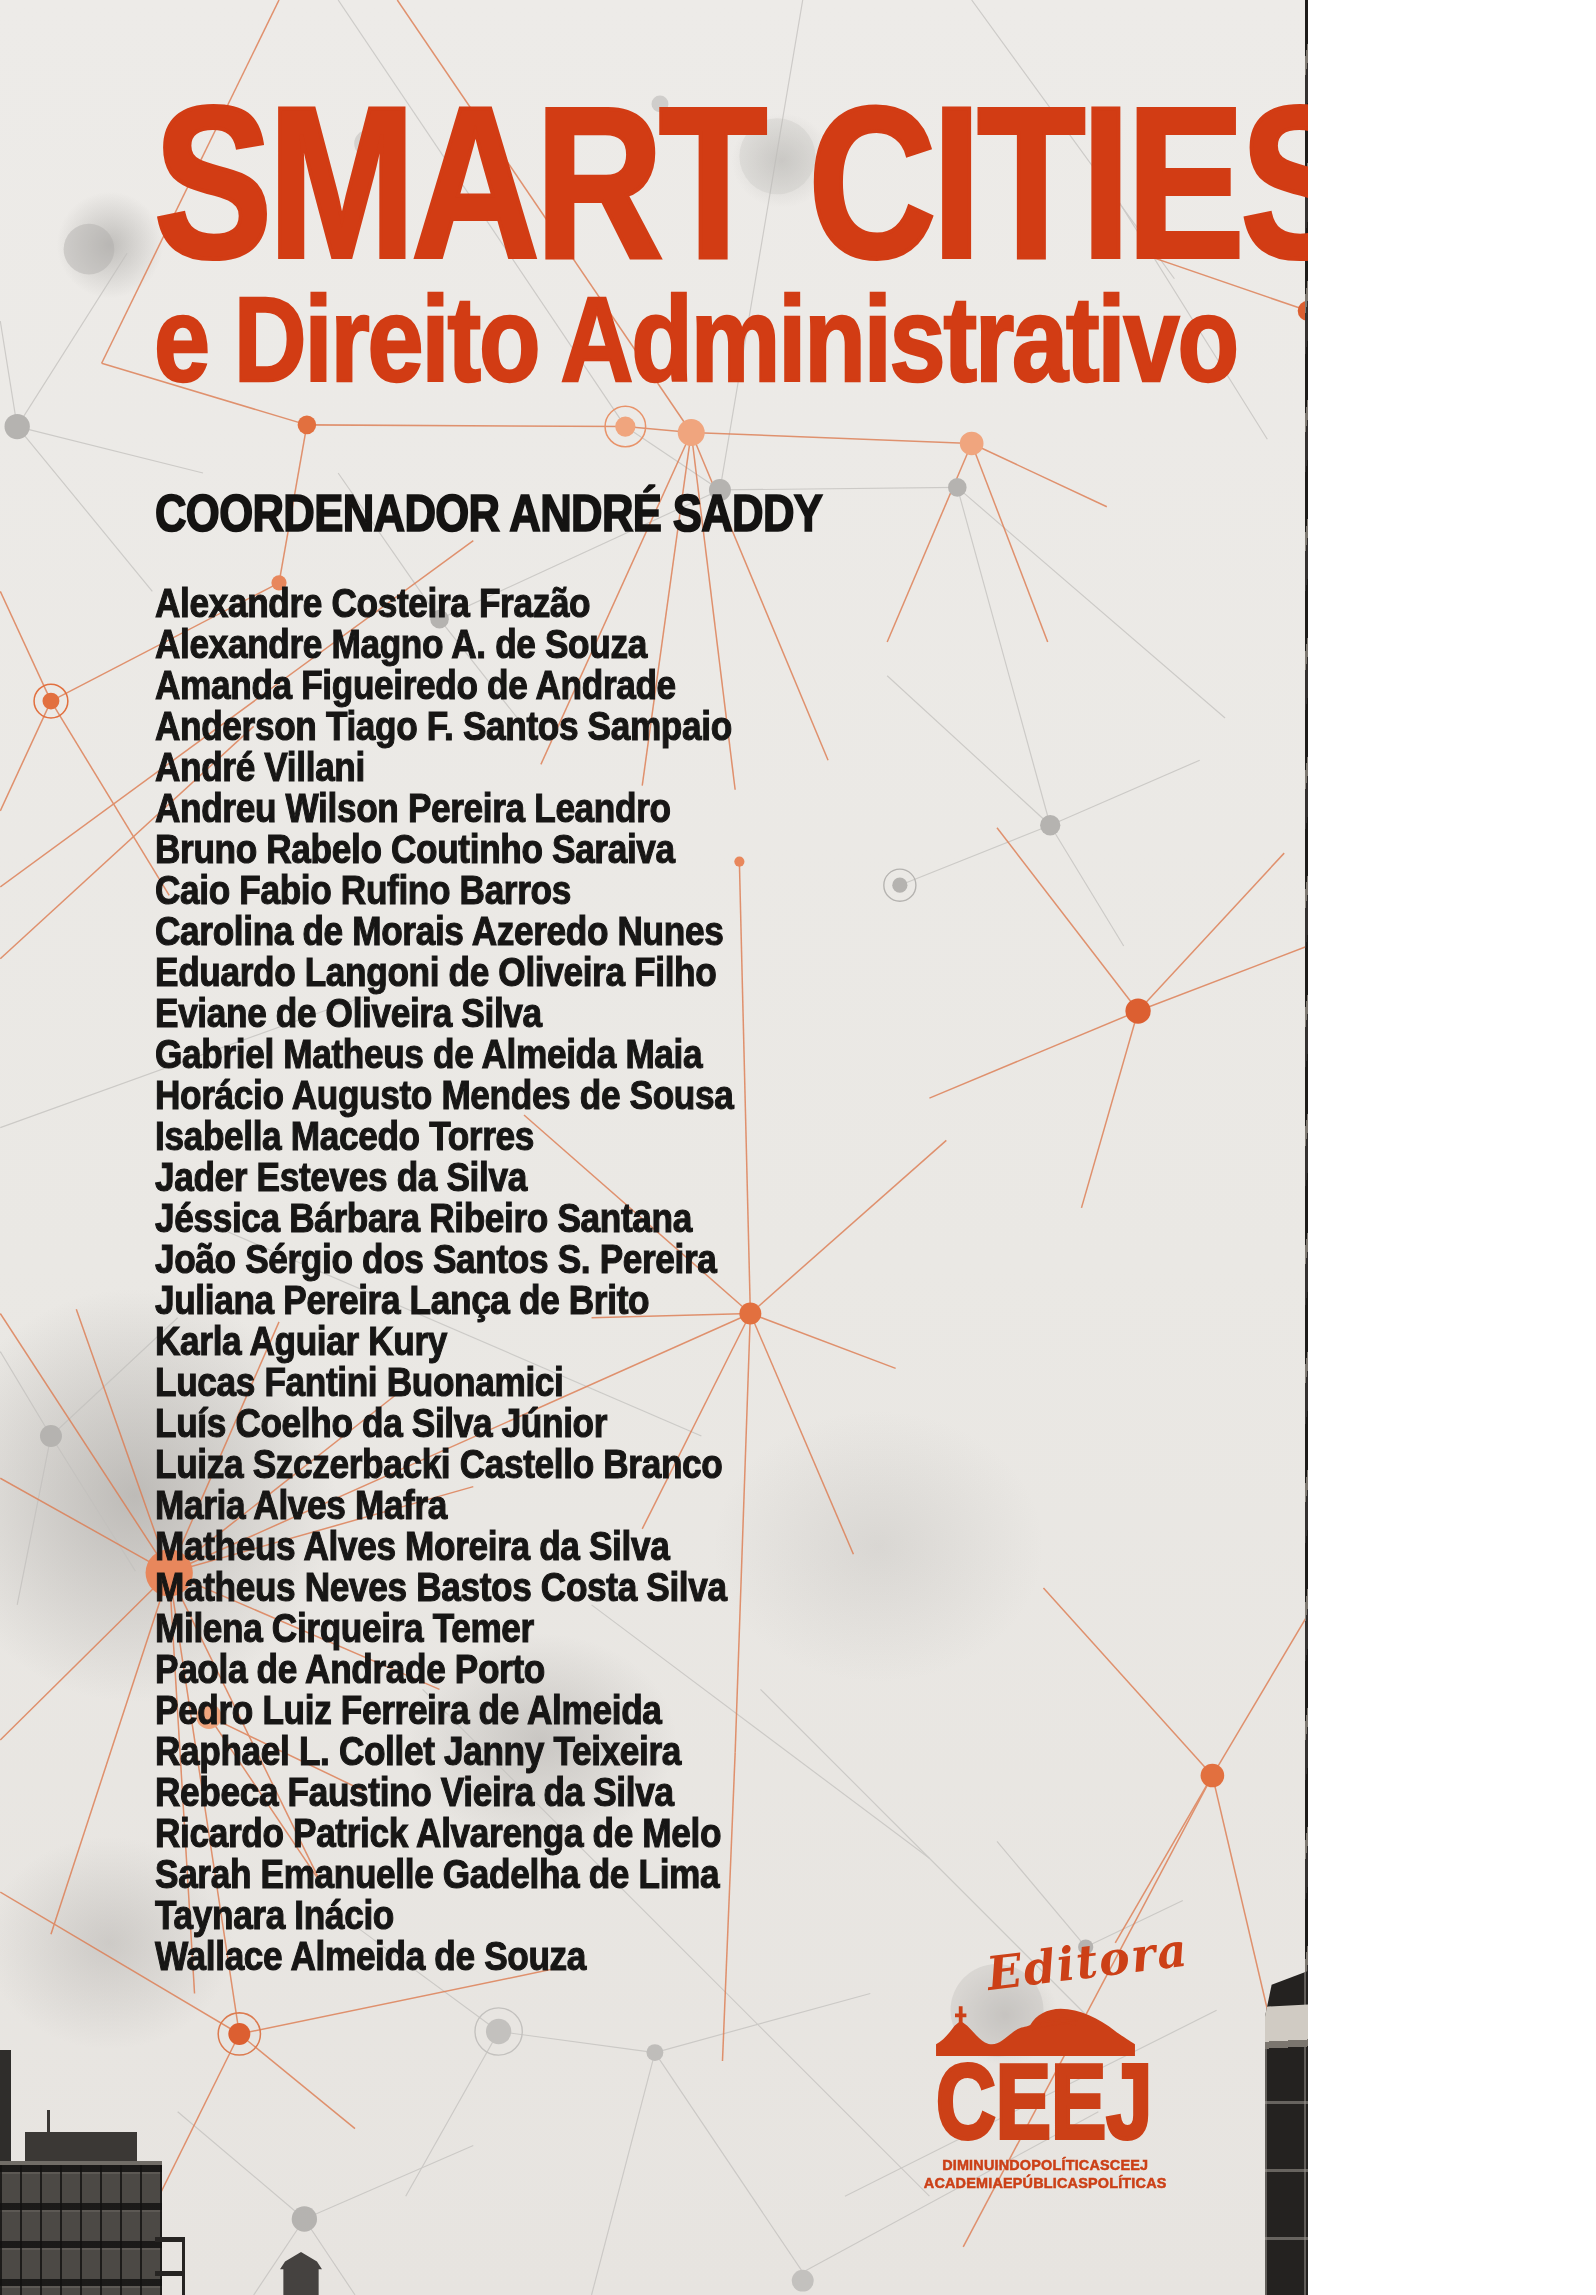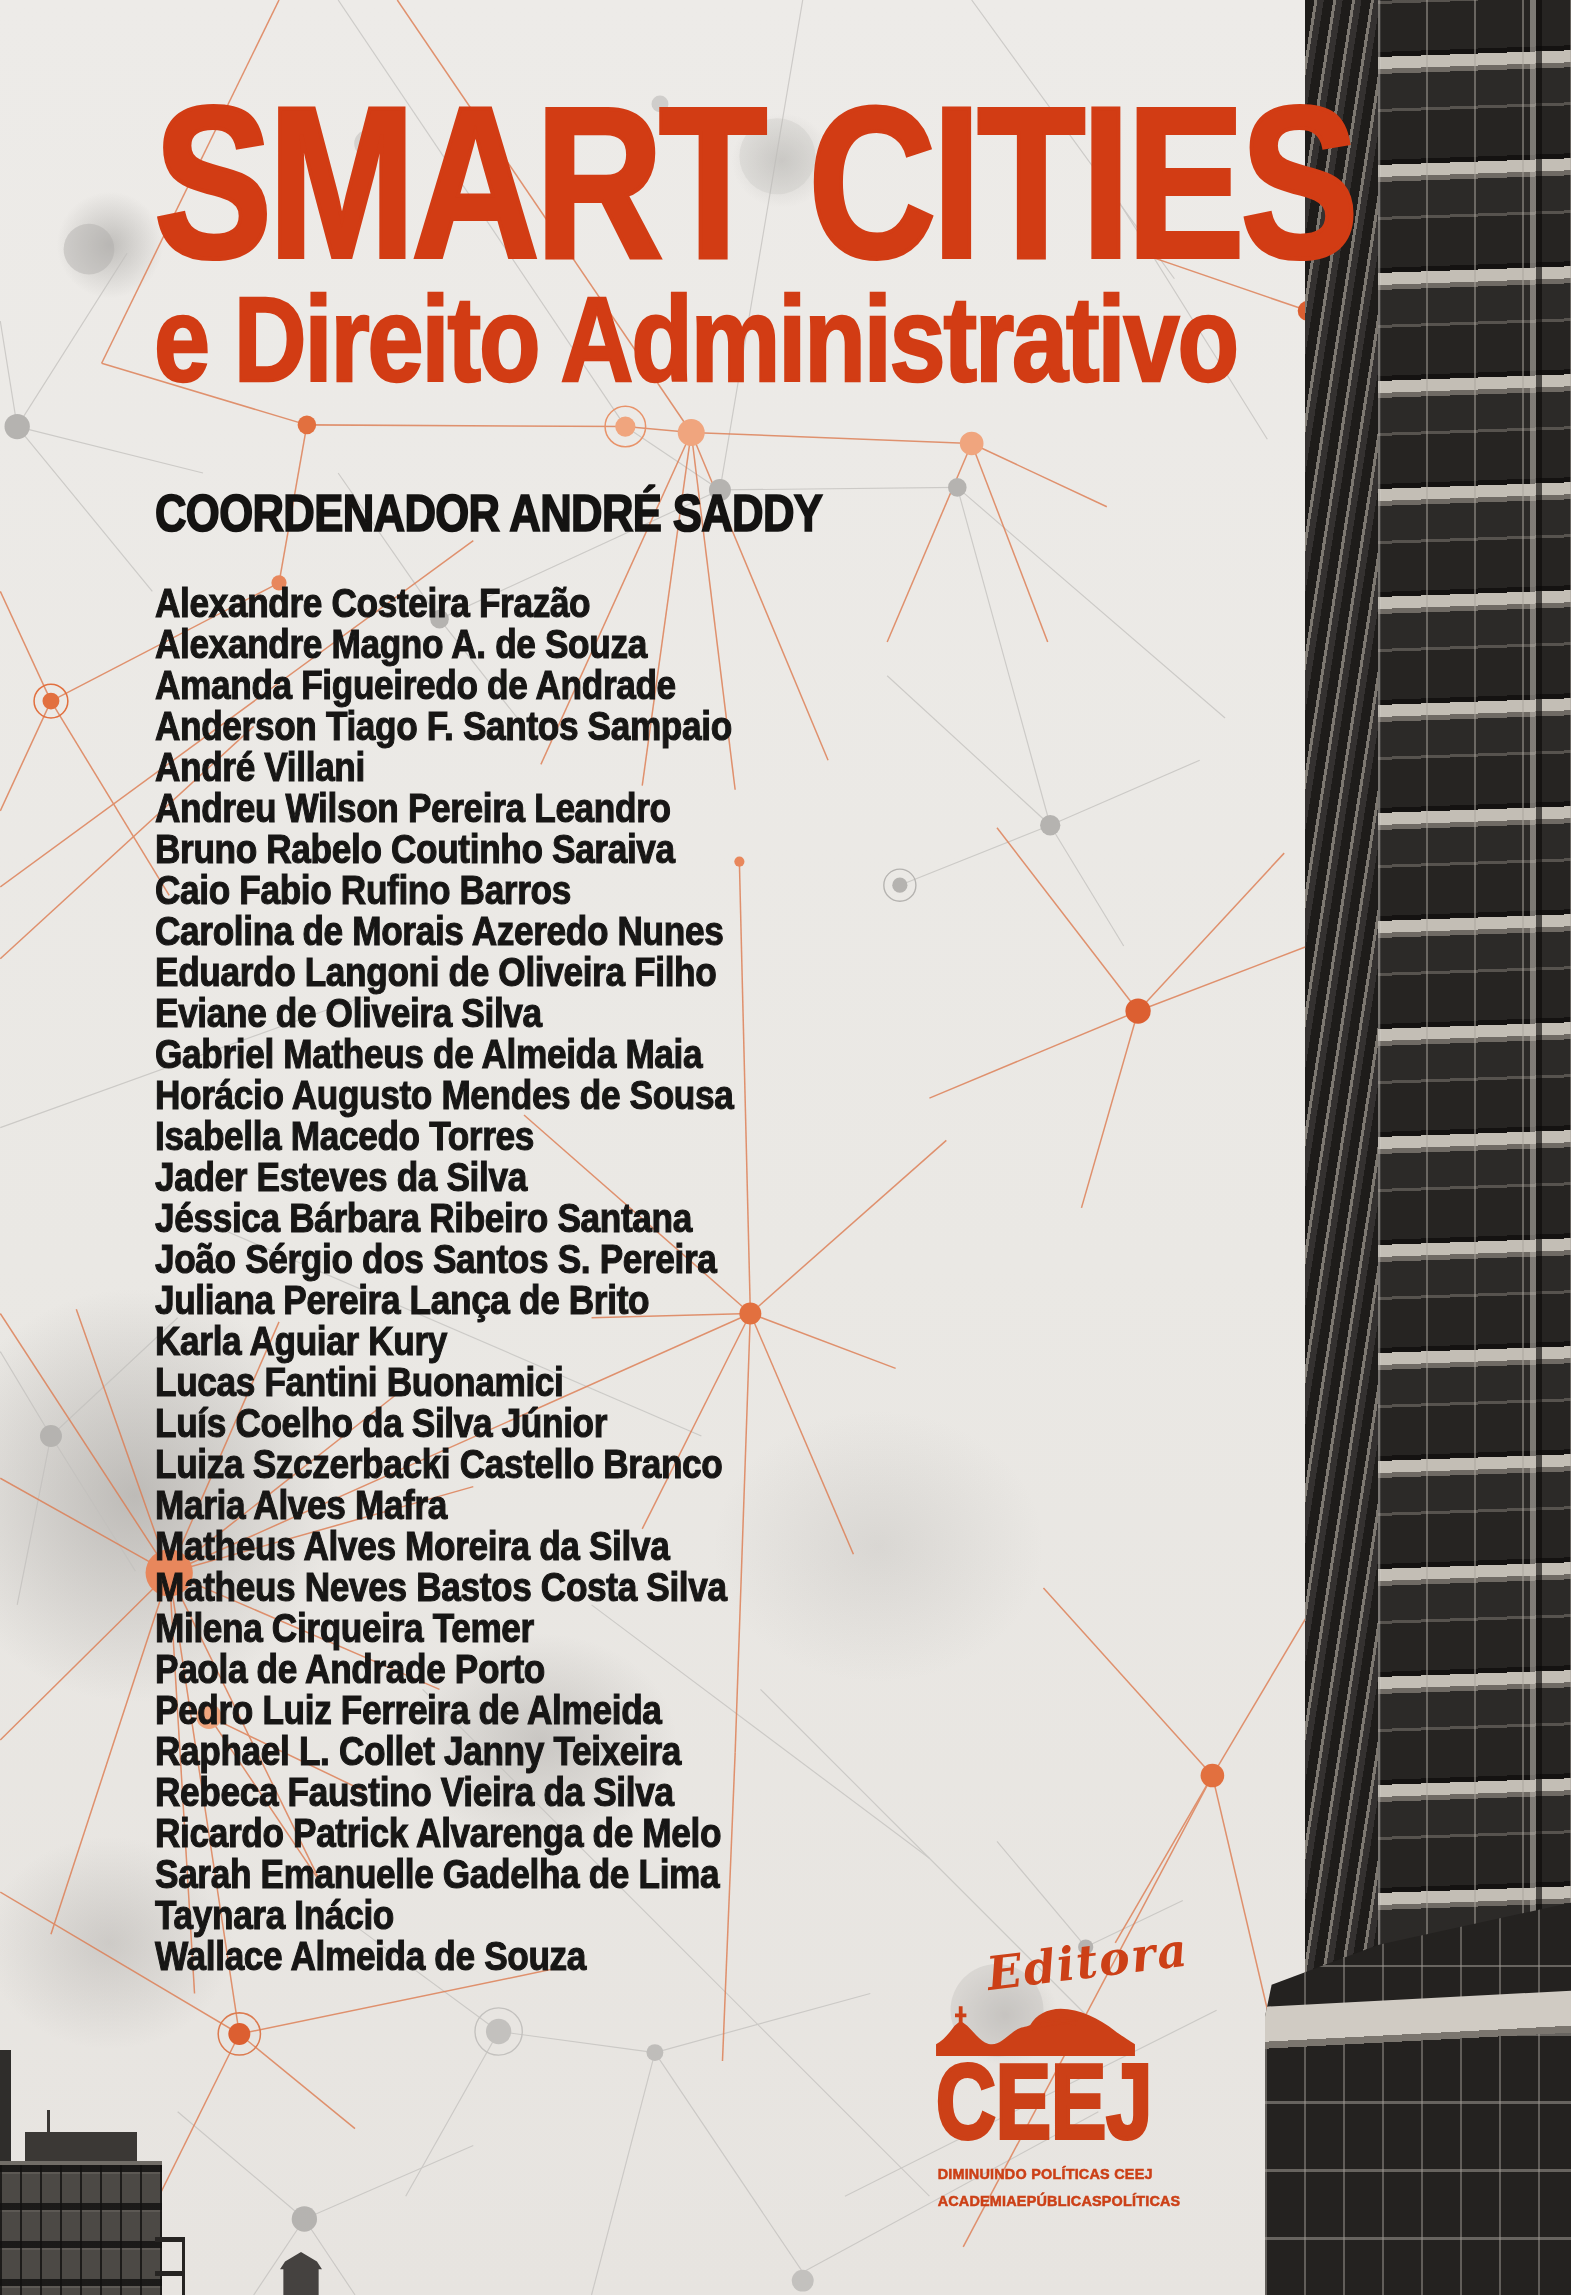--- a/index.html
+++ b/index.html
@@ -1,19 +1,19 @@
 <!DOCTYPE html>
 <html style="font-size:13.5px"><head>
 <meta charset="utf-8">
 <style>
   html,body{margin:0;padding:0;}
   body{font-family:"Liberation Sans", sans-serif;}
   .page{
     position:relative;
-    width:1571px;height:2295px;
+    width:1308px;height:2295px;
     overflow:hidden;
     background:linear-gradient(180deg,#edebe8 0%,#eae8e4 55%,#e7e4e0 100%);
   }
   
   .cloud{position:absolute;pointer-events:none;}
   .cloud-1{left:-144px;top:1208px;width:558px;height:575px;
     background:radial-gradient(closest-side,rgba(118,115,112,.38),rgba(118,115,112,0) 72%);}
   .cloud-2{left:346px;top:1588px;width:389px;height:304px;
     background:radial-gradient(closest-side,rgba(128,125,122,.30),rgba(128,125,122,0) 70%);}
   .cloud-3{left:-68px;top:1791px;width:355px;height:304px;
@@ -89,21 +89,21 @@
   .logo{position:absolute;left:936px;top:1953px;width:253px;height:279px;color:var(--logo);}
   .editora{position:absolute;left:51px;top:-1.7px;font-family:"DejaVu Serif",serif;
     font-style:italic;font-weight:bold;font-size:46px;line-height:1;letter-spacing:1.7px;
     transform:rotate(-7deg);transform-origin:0 50%;}
   .rio{position:absolute;left:0;top:44px;}
   .ceej{position:absolute;left:0;top:95px;font-size:90px;font-weight:bold;line-height:1;
     letter-spacing:0;transform:scaleY(1.18) scaleX(.92);transform-origin:0 0;
     -webkit-text-stroke:3.4px;}
   .tagline{position:absolute;left:1.7px;top:203px;width:215px;font-size:14.4px;line-height:18px;
     font-weight:bold;letter-spacing:0.2px;-webkit-text-stroke:0.5px;}
-  .tag-row{display:flex;justify-content:space-between;margin-top:9px;}
+  .tag-row{display:flex;justify-content:center;}
 </style>
 </head>
 <body>
 
 <div class="page" style="--accent:#D23C14;--logo:#CC4017;">
 
   <div class="cloud cloud-1"></div>
   <div class="cloud cloud-2"></div>
   <div class="cloud cloud-3"></div>
   <div class="cloud cloud-4"></div>

